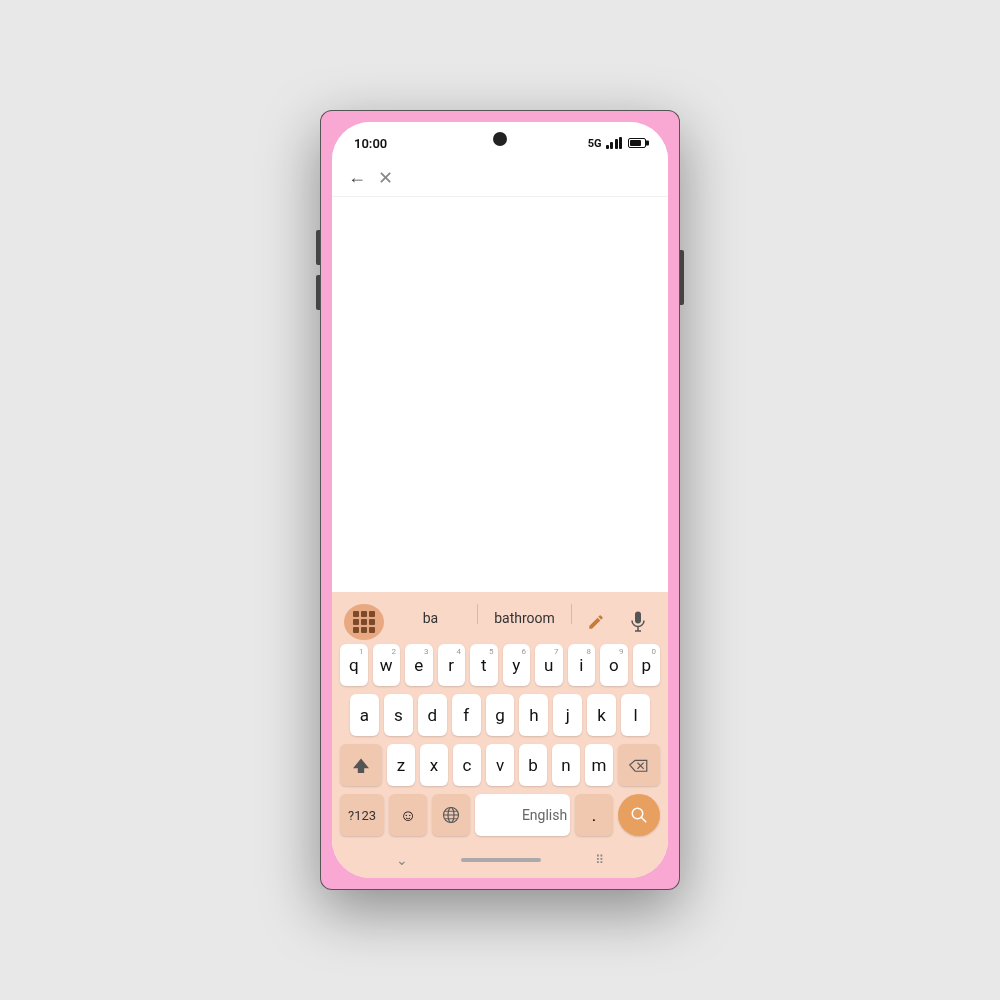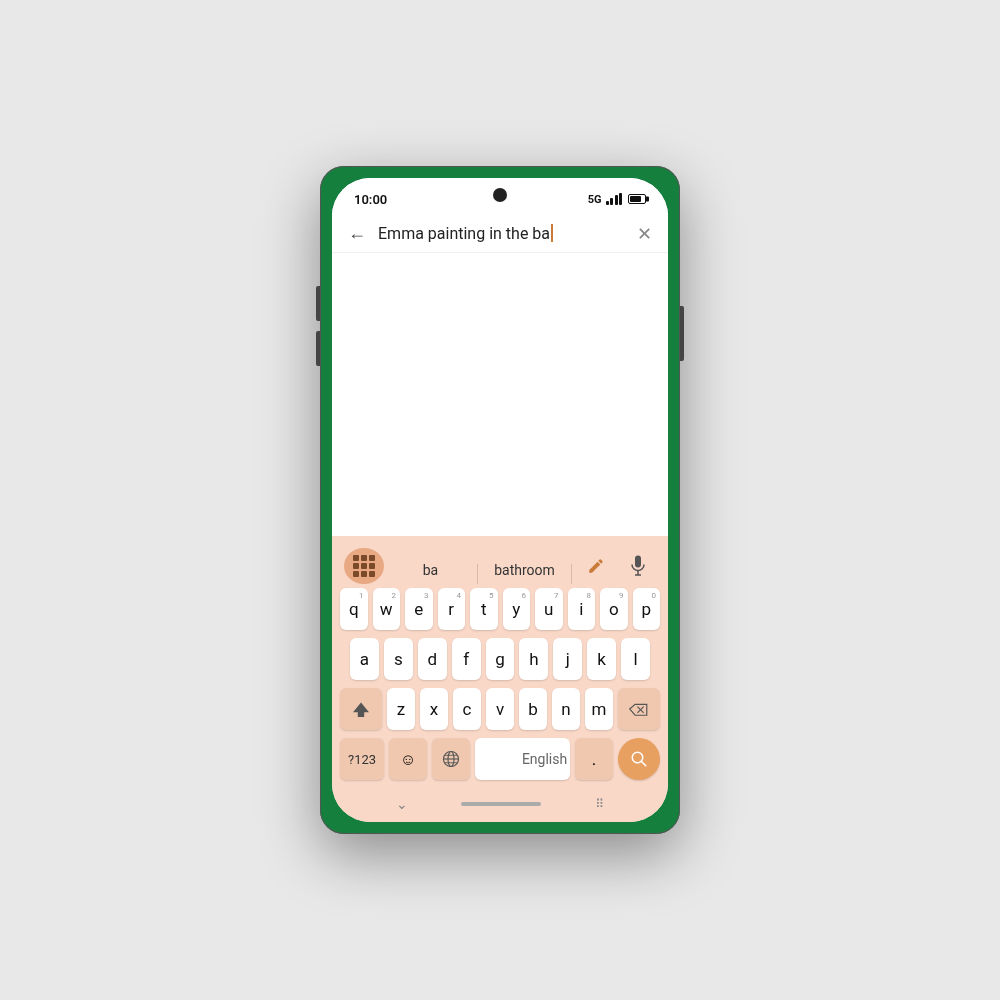--- a/index.html
+++ b/index.html
@@ -9,23 +9,23 @@
       display: flex;
       justify-content: center;
       align-items: center;
       width: 1000px;
       height: 1000px;
       font-family: 'Roboto', Arial, sans-serif;
     }
 
     .phone-outer {
       width: 360px;
-      height: 668px;
-      background: #15803d;
-      border-radius: 24px;
+      height: 780px;
+      background: #f9a8d4;
+      border-radius: 12px;
       padding: 12px;
       box-shadow: 0 20px 60px rgba(0,0,0,0.4), inset 0 0 0 1px #555;
       position: relative;
     }
 
     .phone-button-vol {
       position: absolute;
       left: -4px;
       width: 4px;
       border-radius: 2px 0 0 2px;
@@ -189,21 +189,21 @@
     
     .keyboard {
       background: #f9d8c8;
       padding: 8px 4px 0;
       flex-shrink: 0;
     }
 
     
     .suggestion-bar {
       display: flex;
-      align-items: flex-end;
+      align-items: flex-start;
       padding: 4px 8px;
       gap: 6px;
       height: 44px;
     }
 
     .keyboard-apps-btn {
       width: 40px;
       height: 36px;
       background: #e8a882;
       border-radius: 50%;
@@ -462,24 +462,20 @@
           <div class="signal-bar" style="height:12px"></div>
         </div>
         <div class="battery-icon">
           <div class="battery-fill"></div>
         </div>
       </div>
     </div>
 
     <div class="search-bar">
       <span class="back-arrow">←</span>
-      <div class="search-input-area">
-        <span class="search-text">Emma painting in the ba</span>
-          <span class="cursor"></span>
-      </div>
       <span class="clear-btn">✕</span>
     </div>
 
     <div class="main-content"></div>
 
     <div class="keyboard">
 
       <div class="suggestion-bar">
         <div class="keyboard-apps-btn">
           <div class="apps-grid">

